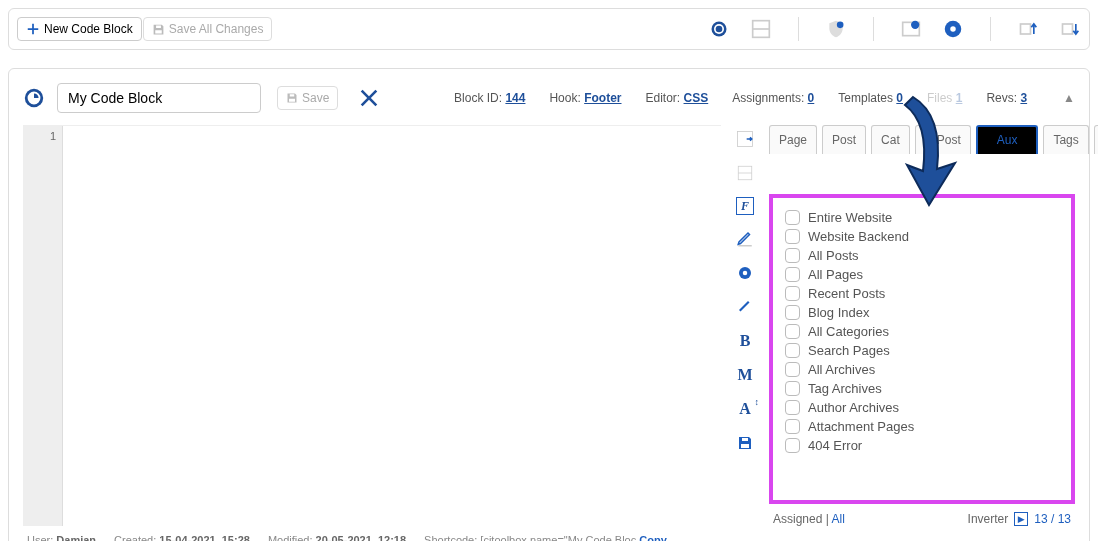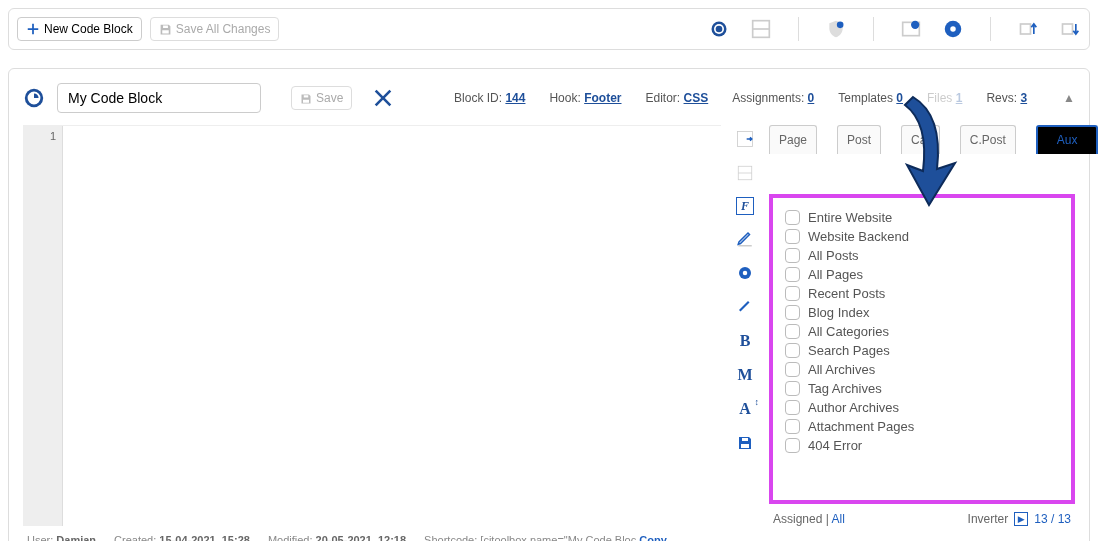--- a/index.html
+++ b/index.html
@@ -1,42 +1,42 @@
 <!DOCTYPE html>
 <html><head>
 <meta charset="utf-8">
 <style>
 * { box-sizing: border-box; margin: 0; padding: 0; }
 body { font-family: -apple-system, BlinkMacSystemFont, "Segoe UI", Arial, sans-serif; font-size: 13px; background: #fff; color: #333; padding: 8px; width: 1098px; }
-.topbar { display: flex; align-items: center; border: 1px solid #ddd; border-radius: 6px; padding: 4px 8px; height: 42px; gap: 8px; }
+.topbar { display: flex; align-items: center; border: 1px solid #ddd; border-radius: 6px; padding: 4px 8px; height: 42px; gap: 1px; }
 .btn { display: inline-flex; align-items: center; gap: 4px; border: 1px solid #ccc; border-radius: 4px; padding: 4px 8px; background: #fff; font-size: 12px; cursor: pointer; }
 .btn-disabled { color: #aaa; border-color: #ddd; cursor: default; }
 .plus-icon { width: 14px; height: 14px; }
 .spacer { flex: 1; }
 .top-icons { display: flex; align-items: center; gap: 20px; }
 .top-icon { width: 22px; height: 22px; display: flex; align-items: center; justify-content: center; }
 .divider-v { width: 1px; height: 24px; background: #ddd; margin: 0 6px; }
 .main-panel { margin-top: 18px; border: 1px solid #ddd; border-radius: 6px; padding: 8px 14px 10px 14px; position: relative; }
 .header-row { display: flex; align-items: center; gap: 12px; padding: 6px 0 12px 0; }
 .logo-icon { width: 22px; height: 22px; }
 .title-input { border: 1px solid #ccc; border-radius: 4px; padding: 6px 10px; font-size: 14px; width: 204px; }
-.save-btn { margin-left: 18px; align-items: flex-end; }
+.save-btn { margin-left: 4px; }
 .x-icon { width: 22px; height: 22px; margin-left: 8px; }
 .meta-group { display: flex; align-items: center; gap: 24px; font-size: 12px; color: #555; margin-left: auto; }
 .meta-item { white-space: nowrap; }
 .meta-link { color: #1e4f9a; font-weight: bold; text-decoration: underline; }
 .collapse-icon { margin-left: 12px; color: #888; }
 .body-row { display: flex; gap: 8px; }
 .editor-area { flex: 1; display: flex; min-height: 355px; border-top: 1px solid #eee; }
 .gutter { width: 40px; background: #eee; text-align: right; padding: 4px 6px; font-size: 11px; color: #666; border-right: 1px solid #ddd; }
 .editor-content { flex: 1; background: #fff; }
 .side-tools { width: 32px; display: flex; flex-direction: column; align-items: center; gap: 14px; padding-top: 4px; }
 .tool-icon { width: 20px; height: 20px; display: flex; align-items: center; justify-content: center; font-weight: bold; font-size: 16px; color: #1e4f9a; font-family: Georgia, serif; }
 .assign-panel { width: 306px; }
-.tabs { display: flex; gap: 20px; }
+.tabs { display: flex; gap: 5px; }
 .tab { border: 1px solid #ccc; border-bottom: none; border-radius: 3px 3px 0 0; padding: 7px 9px; font-size: 12px; color: #666; background: #fafafa; cursor: pointer; }
 .tab.active { color: #1e5fbf; border-color: #1e5fbf; background: #000000; position: relative; z-index: 2; border-width: 2px; padding: 6px 19px; }
 .tab-content { border: 4px solid #d946ef; padding: 10px 12px; min-height: 310px; margin-top: 40px; }
 .check-row { display: flex; align-items: center; gap: 8px; padding: 2px 0; font-size: 13px; color: #555; }
 .check-box { width: 15px; height: 15px; border: 1.5px solid #bbb; border-radius: 4px; cursor: pointer; }
 .assign-footer { display: flex; align-items: center; font-size: 12px; color: #666; padding: 8px 4px 0 4px; }
 .link-blue { color: #1e5fbf; }
 .footer-row { display: flex; align-items: center; gap: 18px; font-size: 11px; color: #888; padding: 8px 4px 0 4px; }
 .footer-label { color: #888; }
 .footer-val { color: #666; font-weight: 600; }

